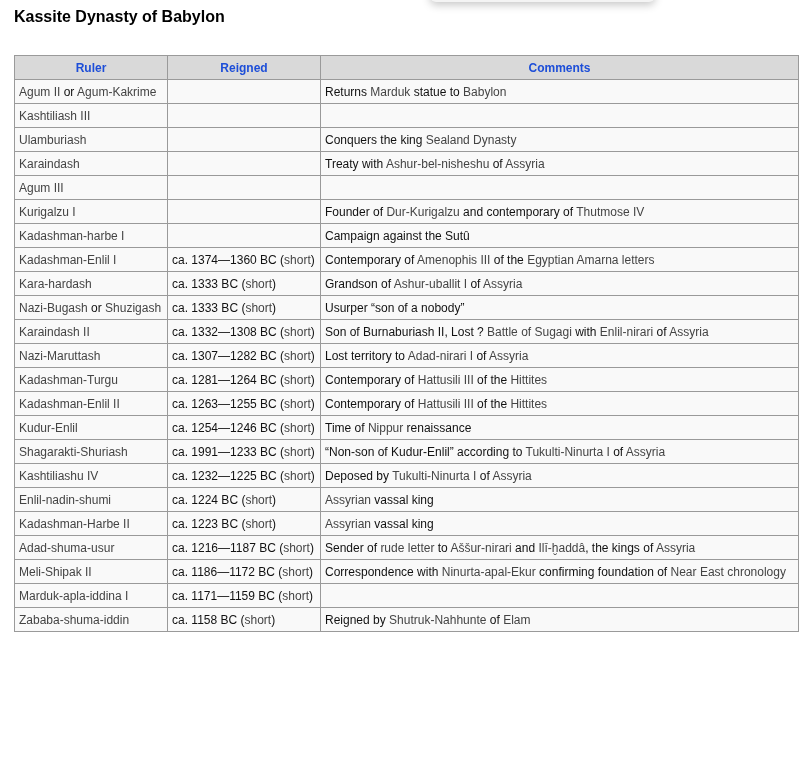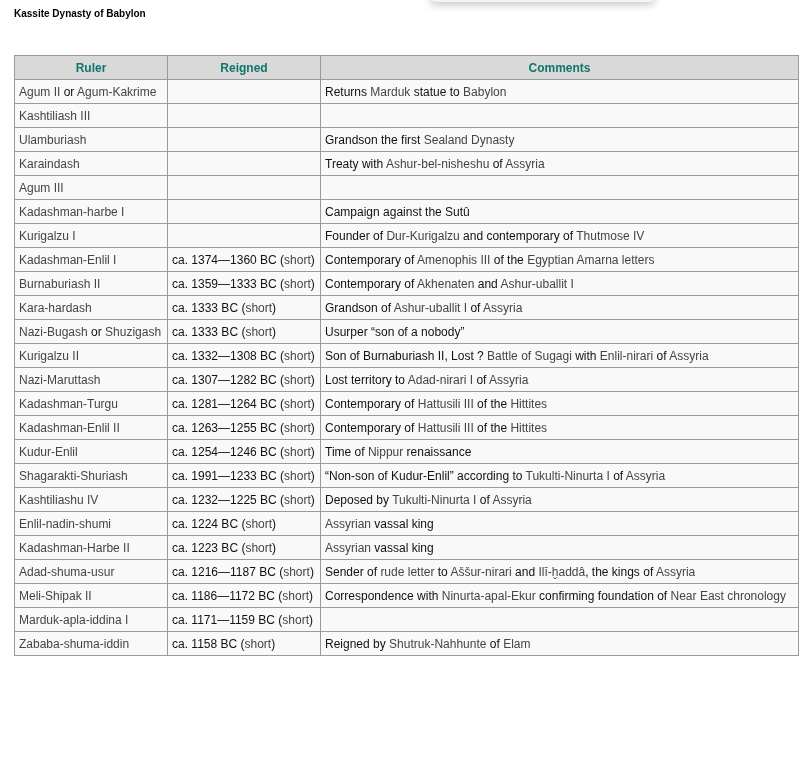--- a/index.html
+++ b/index.html
@@ -7,38 +7,38 @@
     width: 811px; height: 758px; position: relative; overflow: hidden;
     font-family: "Liberation Sans", sans-serif; color: #000;
   }
   .top-shadow {
     position: absolute; left: 430px; top: -14px; width: 225px; height: 16px;
     background: #f4f4f4; border-radius: 6px;
     box-shadow: 0 3px 8px rgba(0,0,0,0.22);
   }
   .title {
     position: absolute; left: 14px; top: 8px;
-    font-size: 10px; font-weight: bold; color: #000;
+    font-size: 16px; font-weight: bold; color: #000;
   }
   .subtitle {
     position: absolute; left: 33px; top: 33px;
     font-size: 12px; color: #0c4a6e; margin-top: 35px;
   }
   table.wikitable {
     position: absolute; left: 14px; top: 55px;
     border-collapse: collapse; width: 785px;
     font-size: 12px; background: #f9f9f9;
     border: 1px solid #888;
   }
   table.wikitable th, table.wikitable td {
     border: 1px solid #9a9a9a; height: 24px; padding: 0 4px;
     white-space: nowrap; box-sizing: border-box;
   }
   table.wikitable th {
-    background: #d9d9d9; font-weight: bold; text-align: center; color: #0f766e;
+    background: #d9d9d9; font-weight: bold; text-align: center; color: #1d4ed8;
   }
   table.wikitable td { text-align: left; color: #111; }
   col.c1 { width: 153px; }
   col.c2 { width: 153px; }
   .lk { color: #444; }
   .tx { color: #111; }
 </style>
 </head>
 <body>
 
@@ -66,64 +66,59 @@
         <td><span class="tx">Returns </span><a class="lk">Marduk</a><span class="tx"> statue to </span><a class="lk">Babylon</a></td>
       </tr>
       <tr>
         <td><a class="lk">Kashtiliash III</a></td>
         <td></td>
         <td></td>
       </tr>
       <tr>
         <td><a class="lk">Ulamburiash</a></td>
         <td></td>
-        <td><span class="tx">Grandson the first </span><a class="lk">Sealand Dynasty</a></td>
+        <td><span class="tx">Conquers the king </span><a class="lk">Sealand Dynasty</a></td>
       </tr>
       <tr>
         <td><a class="lk">Karaindash</a></td>
         <td></td>
         <td><span class="tx">Treaty with </span><a class="lk">Ashur-bel-nisheshu</a><span class="tx"> of </span><a class="lk">Assyria</a></td>
       </tr>
       <tr>
         <td><a class="lk">Agum III</a></td>
         <td></td>
         <td></td>
       </tr>
       <tr>
+        <td><a class="lk">Kurigalzu I</a></td>
+        <td></td>
+        <td><span class="tx">Founder of </span><a class="lk">Dur-Kurigalzu</a><span class="tx"> and contemporary of </span><a class="lk">Thutmose IV</a></td>
+      </tr>
+      <tr>
         <td><a class="lk">Kadashman-harbe I</a></td>
         <td></td>
         <td><span class="tx">Campaign against the Sutû</span></td>
       </tr>
       <tr>
-        <td><a class="lk">Kurigalzu I</a></td>
-        <td></td>
-        <td><span class="tx">Founder of </span><a class="lk">Dur-Kurigalzu</a><span class="tx"> and contemporary of </span><a class="lk">Thutmose IV</a></td>
-      </tr>
-      <tr>
         <td><a class="lk">Kadashman-Enlil I</a></td>
         <td><span class="tx">ca. 1374—1360 BC (</span><a class="lk">short</a><span class="tx">)</span></td>
         <td><span class="tx">Contemporary of </span><a class="lk">Amenophis III</a><span class="tx"> of the </span><a class="lk">Egyptian Amarna letters</a></td>
-      </tr>
-      <tr>
-        <td><a class="lk">Burnaburiash II</a></td>
-        <td><span class="tx">ca. 1359—1333 BC (</span><a class="lk">short</a><span class="tx">)</span></td>
-        <td><span class="tx">Contemporary of </span><a class="lk">Akhenaten</a><span class="tx"> and </span><a class="lk">Ashur-uballit I</a></td>
       </tr>
       <tr>
         <td><a class="lk">Kara-hardash</a></td>
         <td><span class="tx">ca. 1333 BC (</span><a class="lk">short</a><span class="tx">)</span></td>
         <td><span class="tx">Grandson of </span><a class="lk">Ashur-uballit I</a><span class="tx"> of </span><a class="lk">Assyria</a></td>
       </tr>
       <tr>
         <td><a class="lk">Nazi-Bugash</a><span class="tx"> or </span><a class="lk">Shuzigash</a></td>
         <td><span class="tx">ca. 1333 BC (</span><a class="lk">short</a><span class="tx">)</span></td>
         <td><span class="tx">Usurper “son of a nobody”</span></td>
       </tr>
       <tr>
-        <td><a class="lk">Kurigalzu II</a></td>
+        <td><a class="lk">Karaindash II</a></td>
         <td><span class="tx">ca. 1332—1308 BC (</span><a class="lk">short</a><span class="tx">)</span></td>
         <td><span class="tx">Son of Burnaburiash II, Lost ? </span><a class="lk">Battle of Sugagi</a><span class="tx"> with </span><a class="lk">Enlil-nirari</a><span class="tx"> of </span><a class="lk">Assyria</a></td>
       </tr>
       <tr>
         <td><a class="lk">Nazi-Maruttash</a></td>
         <td><span class="tx">ca. 1307—1282 BC (</span><a class="lk">short</a><span class="tx">)</span></td>
         <td><span class="tx">Lost territory to </span><a class="lk">Adad-nirari I</a><span class="tx"> of </span><a class="lk">Assyria</a></td>
       </tr>
       <tr>
         <td><a class="lk">Kadashman-Turgu</a></td>

